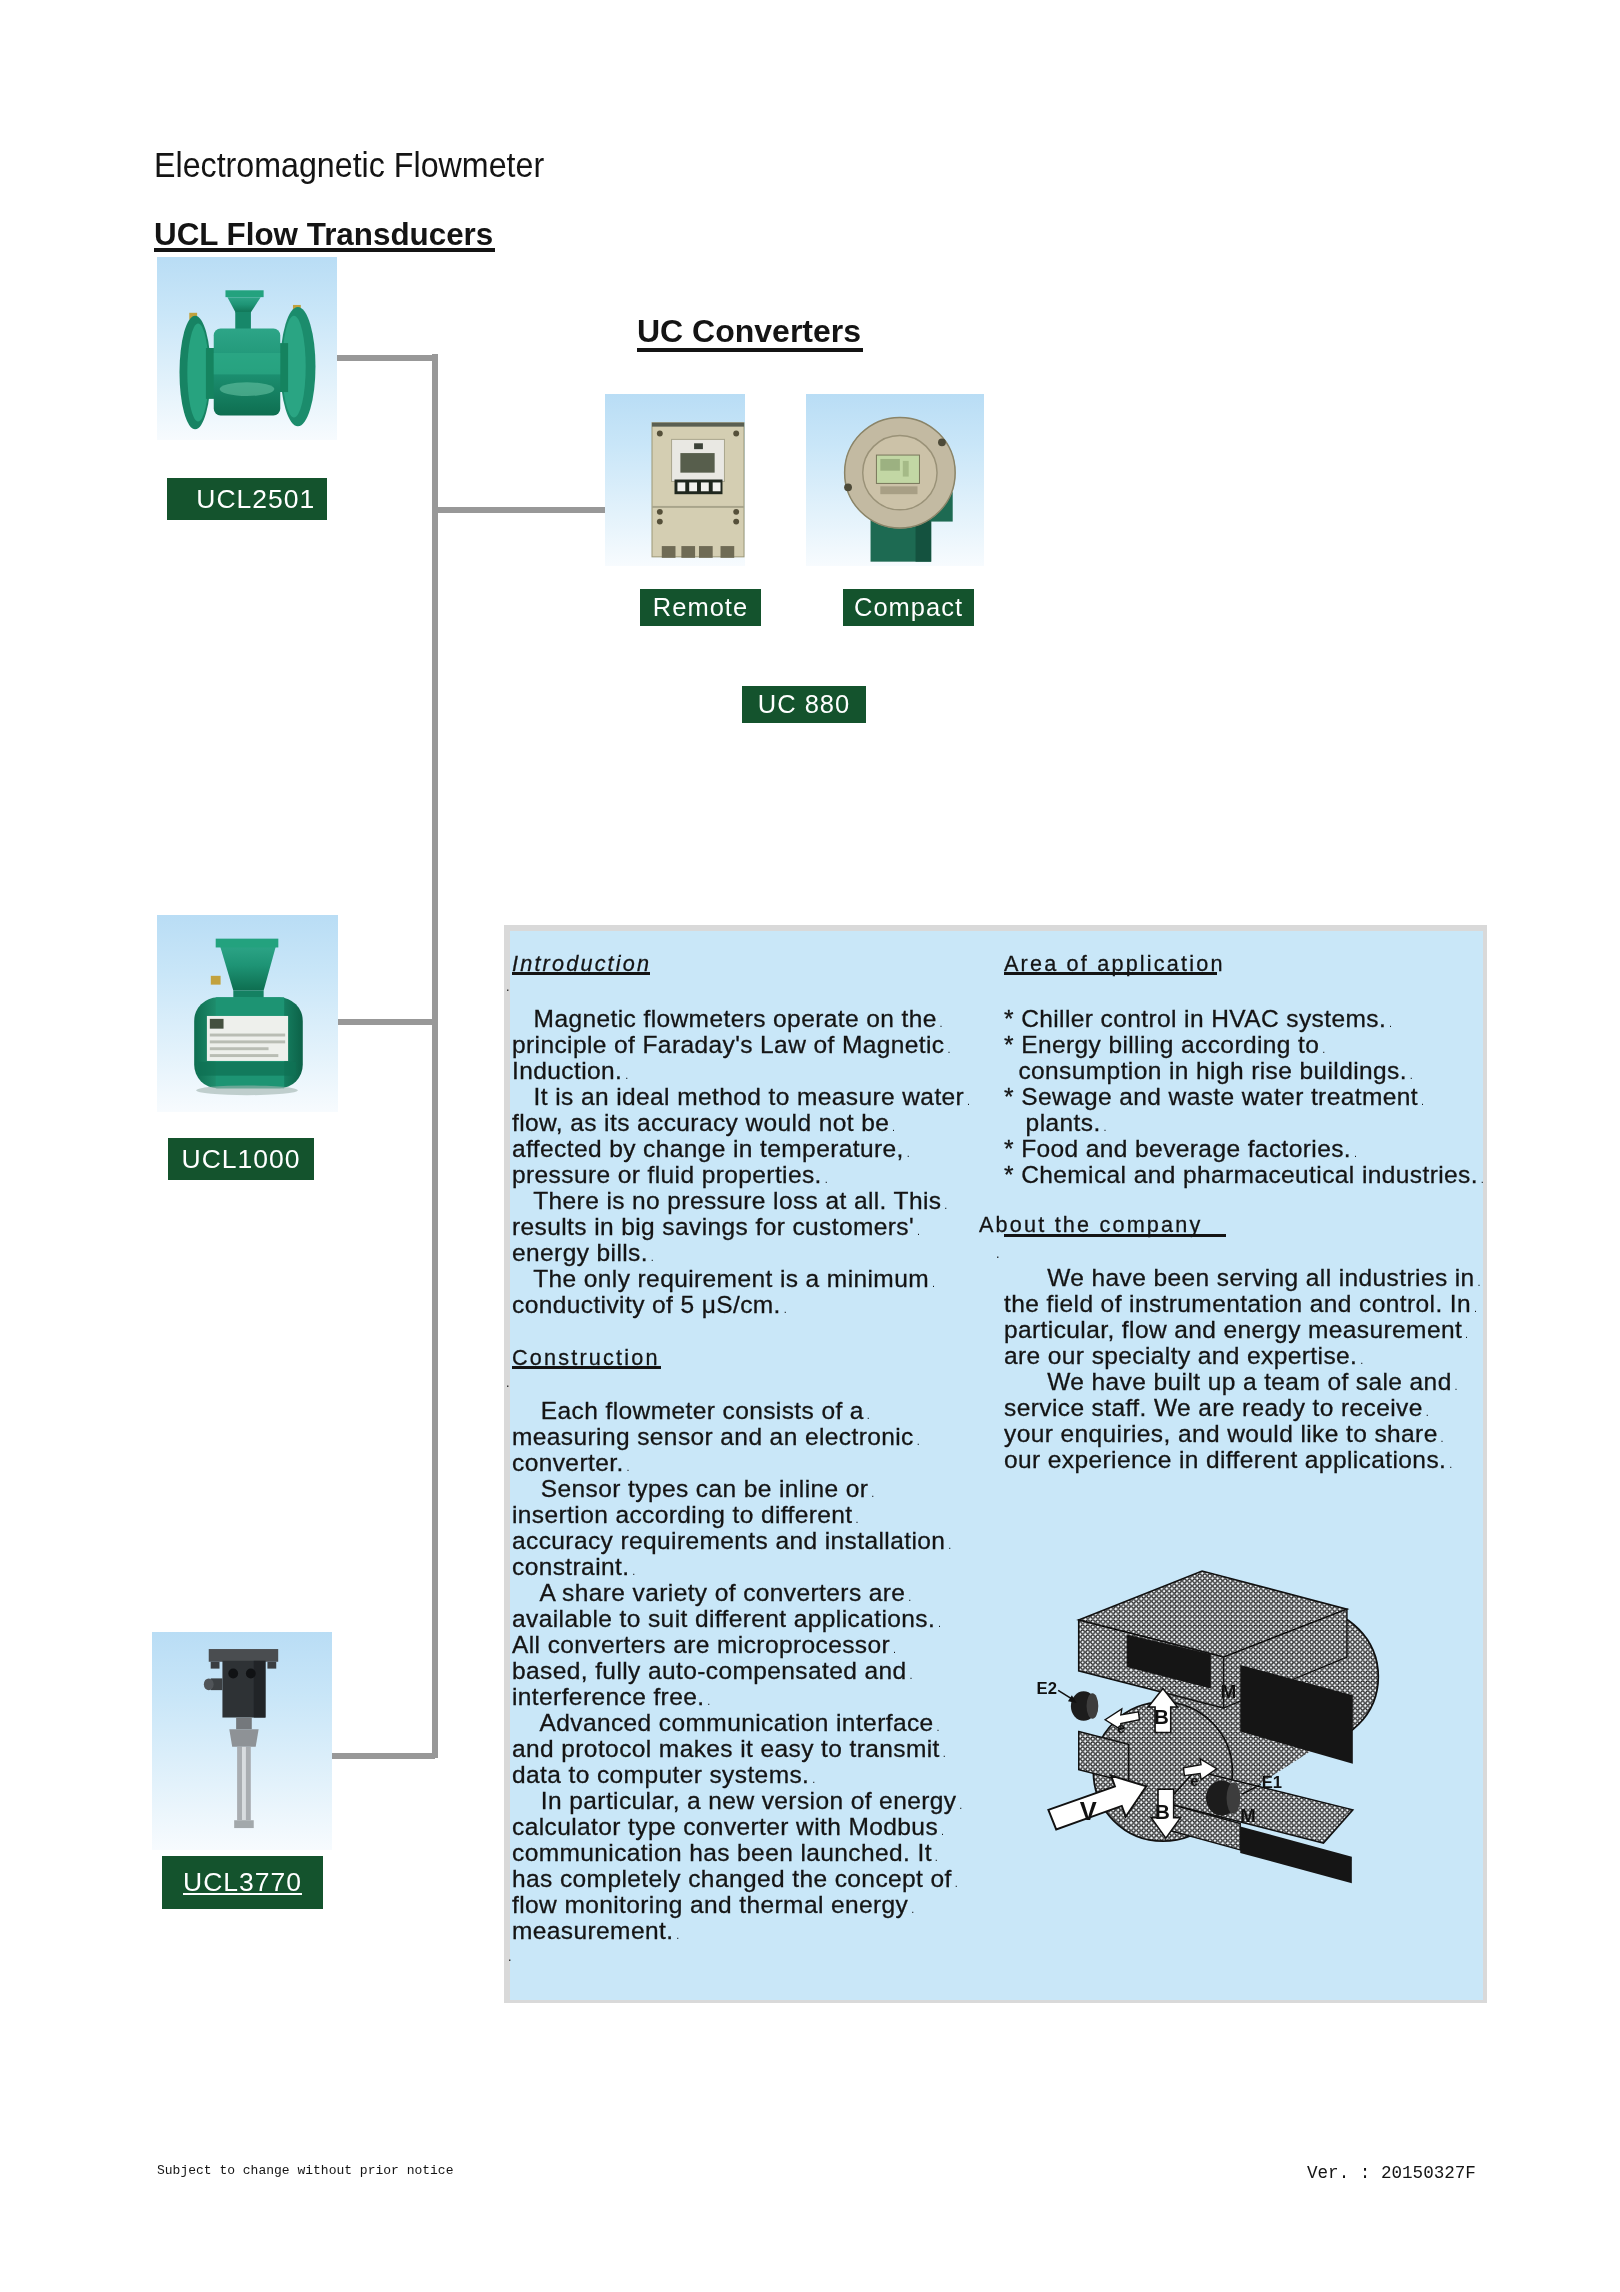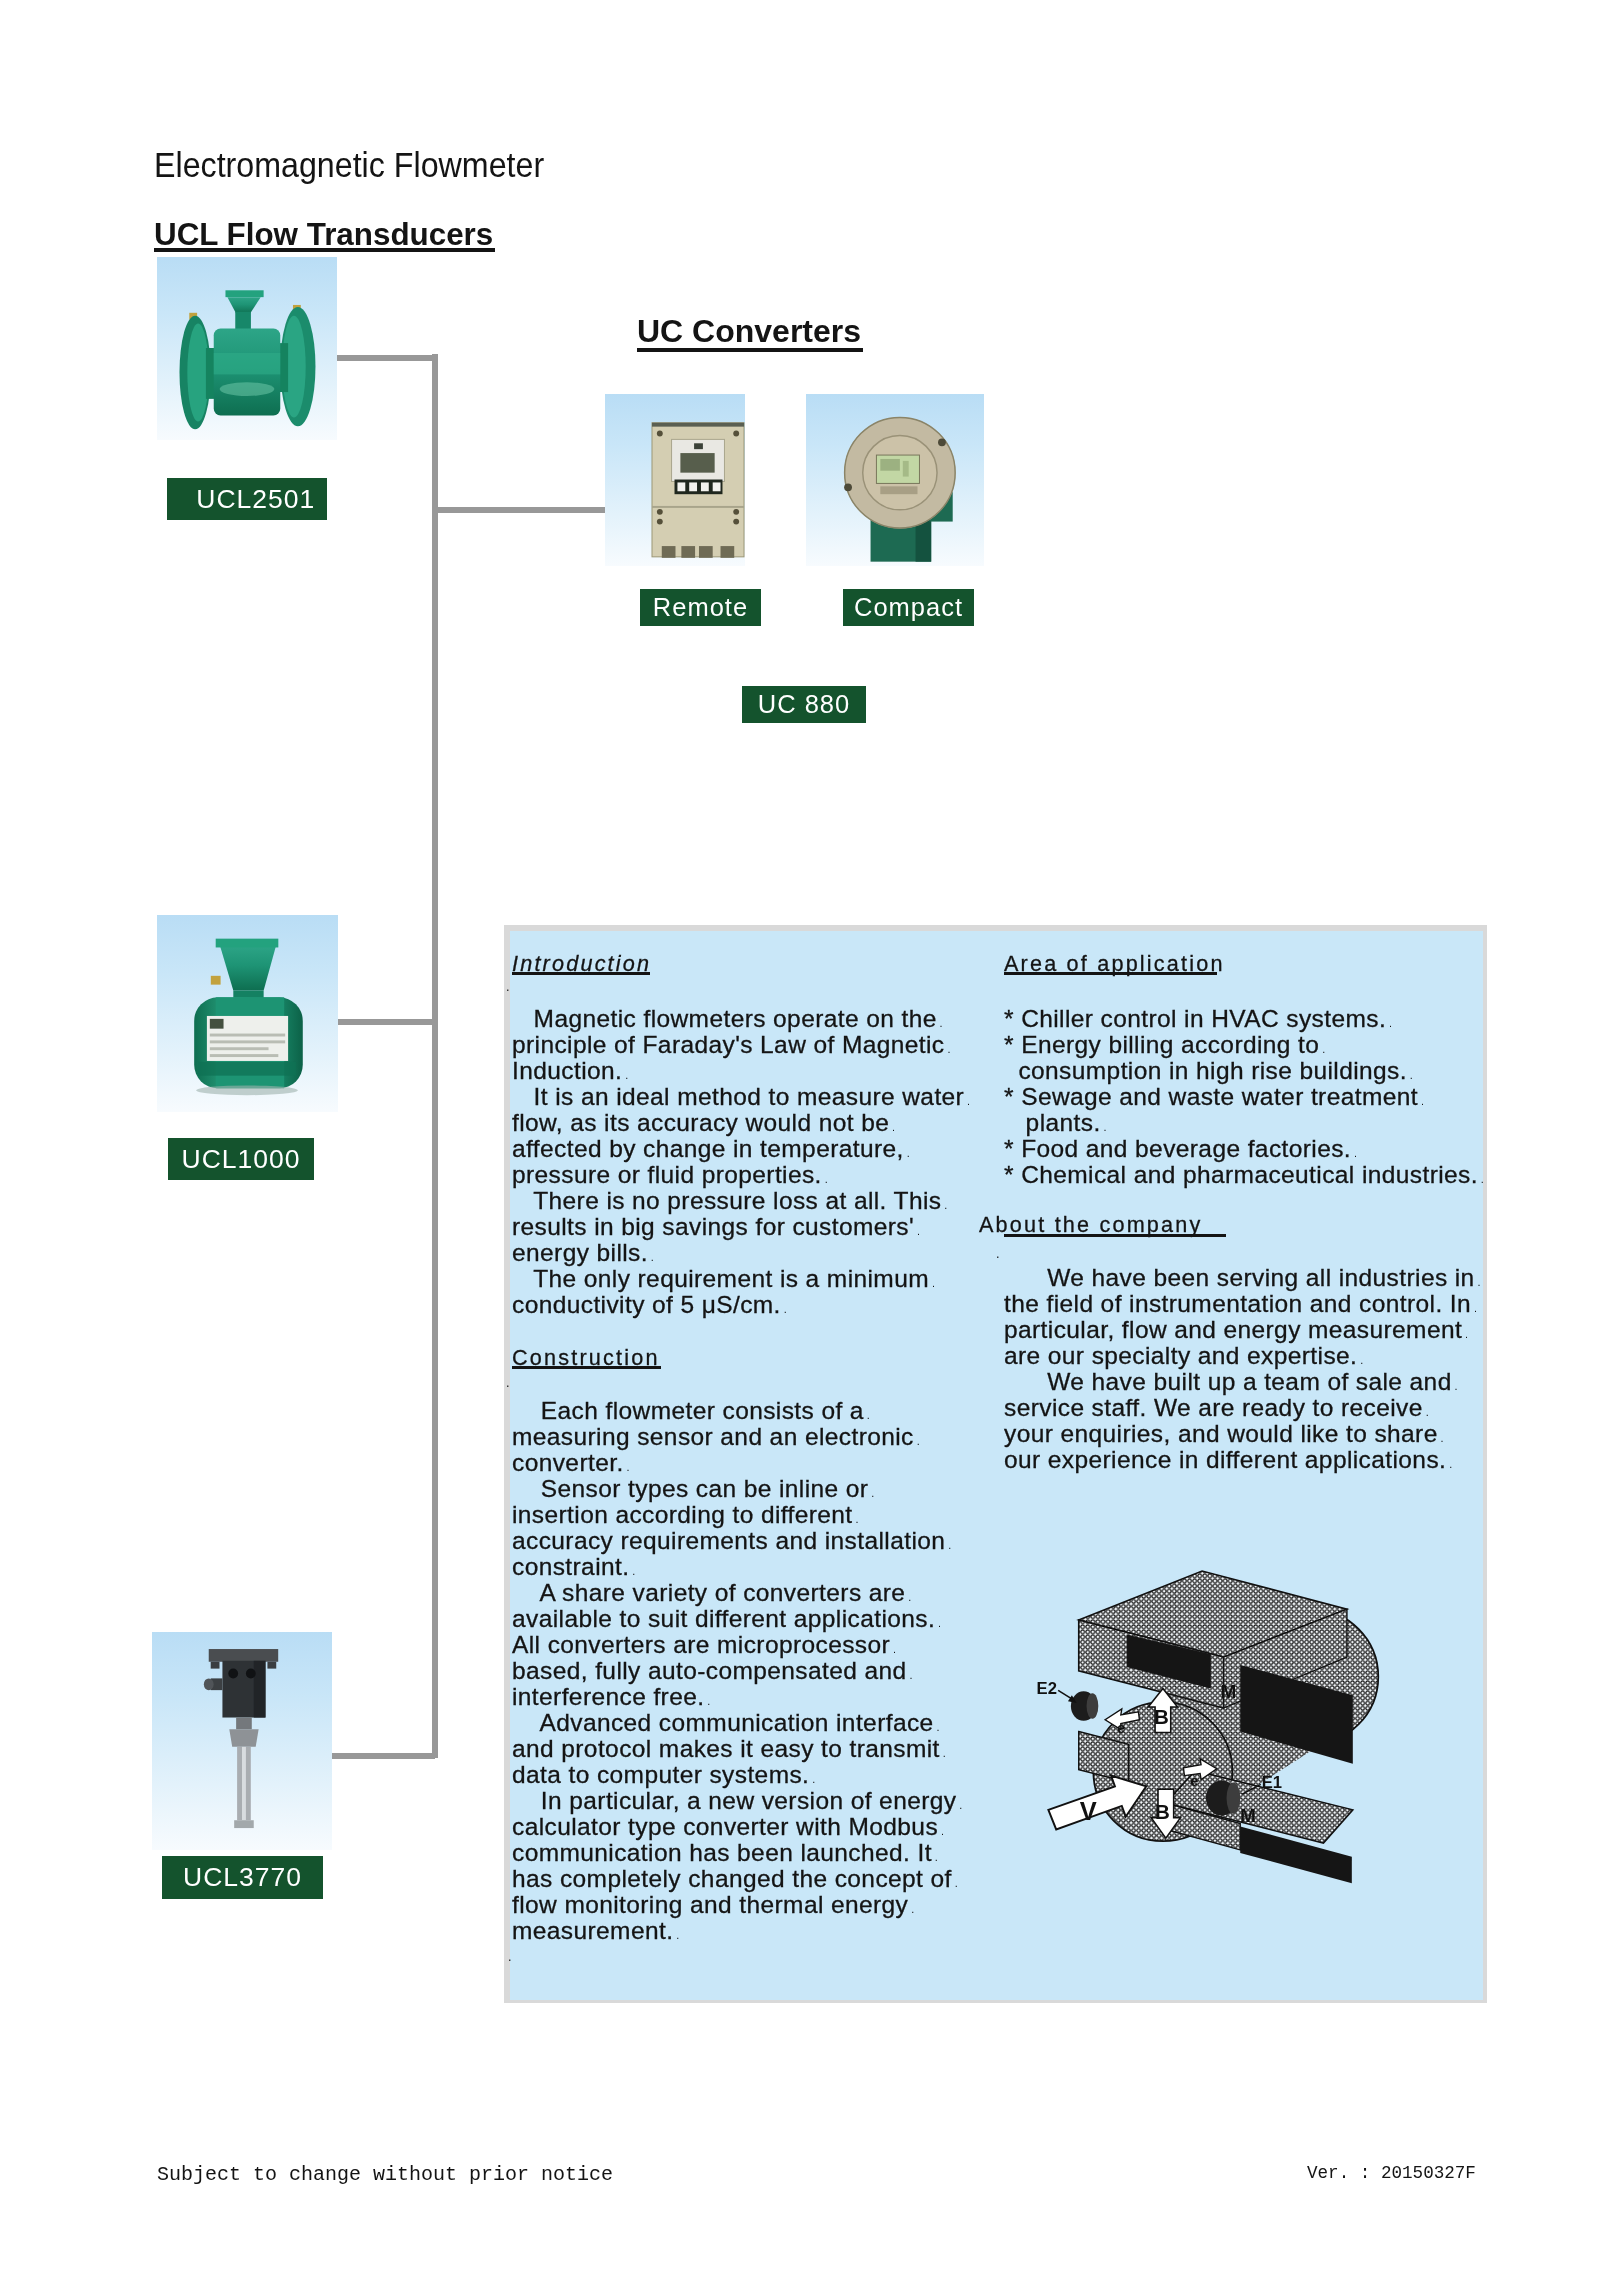--- a/index.html
+++ b/index.html
@@ -12,21 +12,21 @@
   .pbox{background:linear-gradient(180deg,#b9ddf5 0%,#c9e6f8 30%,#e3f2fb 70%,#f7fbfe 100%);}
   .tag{background:#14532d;color:#fff;display:flex;align-items:center;justify-content:center;
        font-size:26.5px;letter-spacing:1px;}
   .ln{background:#989898;}
   .panelF{background:#d9d9d9;}
   .panel{background:#c9e7f8;}
   .hd{font-size:21.6px;letter-spacing:2.2px;white-space:pre;-webkit-text-stroke:0.3px #141414;}
   .col{font-size:24.5px;letter-spacing:0.4px;line-height:26px;-webkit-text-stroke:0.3px #141414;}
   .col div{white-space:pre;height:26px;}
   .col div:after{content:".";font-size:10.8px;margin-left:2.9px;-webkit-text-stroke:0;}
-  .mono{font-family:"Liberation Mono",monospace;font-size:20px;white-space:pre;}
+  .mono{font-family:"Liberation Mono",monospace;font-size:13px;white-space:pre;}
 </style>
 </head>
 <body>
 
   <div class="abs h1" style="left:154px;top:145px;">Electromagnetic Flowmeter</div>
   <div class="abs h2" style="left:154px;top:216px;transform:scaleX(.98);">UCL Flow Transducers</div>
   <div class="abs rule" style="left:154px;top:248px;width:341px;height:3.9px;"></div>
   <div class="abs h2" style="left:637px;top:313px;transform:scaleX(1);">UC Converters</div>
   <div class="abs rule" style="left:637px;top:348px;width:226px;height:3.9px;"></div>
 
@@ -141,21 +141,21 @@
     <rect x="72" y="62" width="44" height="29" fill="#c2d7a4" stroke="#77755a" stroke-width="1"></rect>
     <rect x="76" y="66" width="20" height="12" fill="#92a878" opacity=".8"></rect>
     <rect x="99" y="68" width="6" height="16" fill="#9db37f" opacity=".8"></rect>
     <rect x="76" y="94" width="38" height="8" fill="#a89f85"></rect>
     <circle cx="139" cy="49" r="4" fill="#4d4a38"></circle>
     <circle cx="43" cy="95" r="4" fill="#4d4a38"></circle>
   </svg>
 
   <div class="abs tag" style="left:167px;top:478px;width:160px;height:42px;padding-left:0;text-indent:17.6px;">UCL2501</div>
   <div class="abs tag" style="left:168px;top:1138px;width:146px;height:42px;">UCL1000</div>
-  <div class="abs tag" style="left:162px;top:1856px;width:161px;height:43px;">UCL3770</div>
+  <div class="abs tag" style="left:162px;top:1856px;width:161px;height:53px;text-decoration:underline;">UCL3770</div>
   <div class="abs tag" style="left:640px;top:589px;width:121px;height:37px;font-size:25.5px;">Remote</div>
   <div class="abs tag" style="left:843px;top:589px;width:131px;height:37px;font-size:25.5px;">Compact</div>
   <div class="abs tag" style="left:742px;top:686px;width:124px;height:37px;font-size:25.5px;">UC 880</div>
 
   <div class="abs panelF" style="left:504px;top:925px;width:983px;height:1078px;"></div>
   <div class="abs panel" style="left:510px;top:931px;width:973px;height:1069px;"></div>
 
   <div class="abs hd" style="left:512px;top:951px;font-style:italic;">Introduction</div>
   <div class="abs rule" style="left:512px;top:972px;width:138px;height:2.9px;"></div>
   <div class="abs hd" style="left:512px;top:1345px;">Construction</div>

